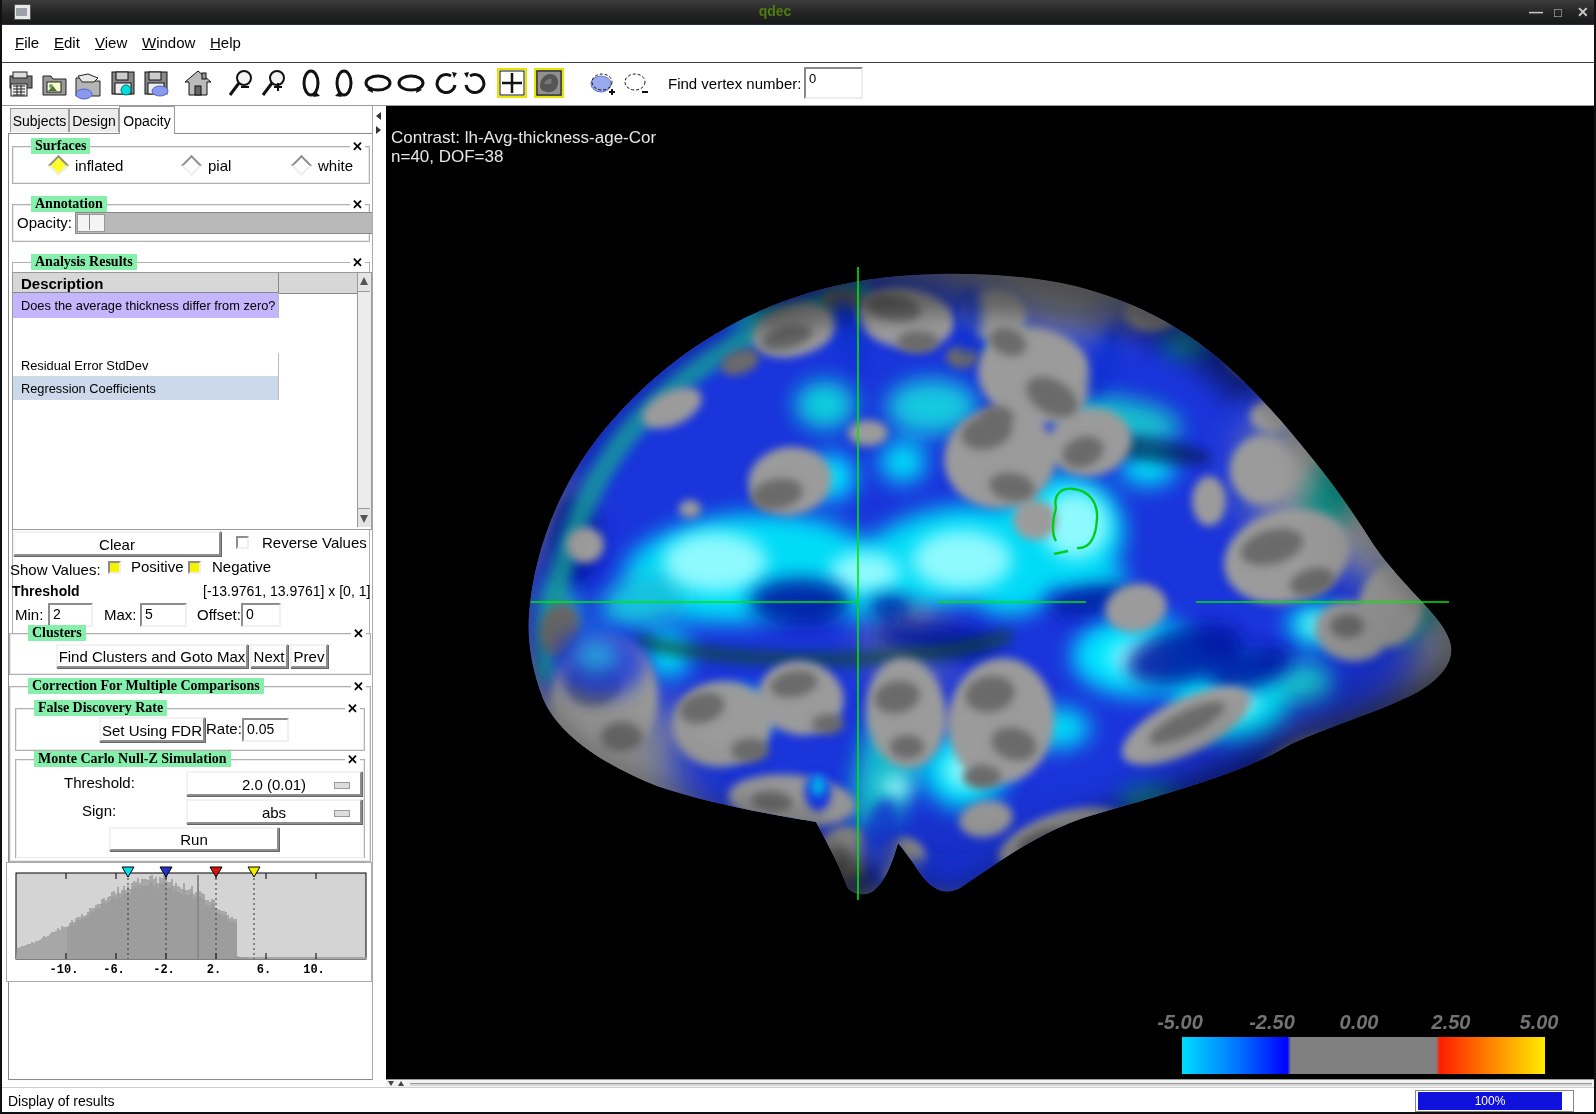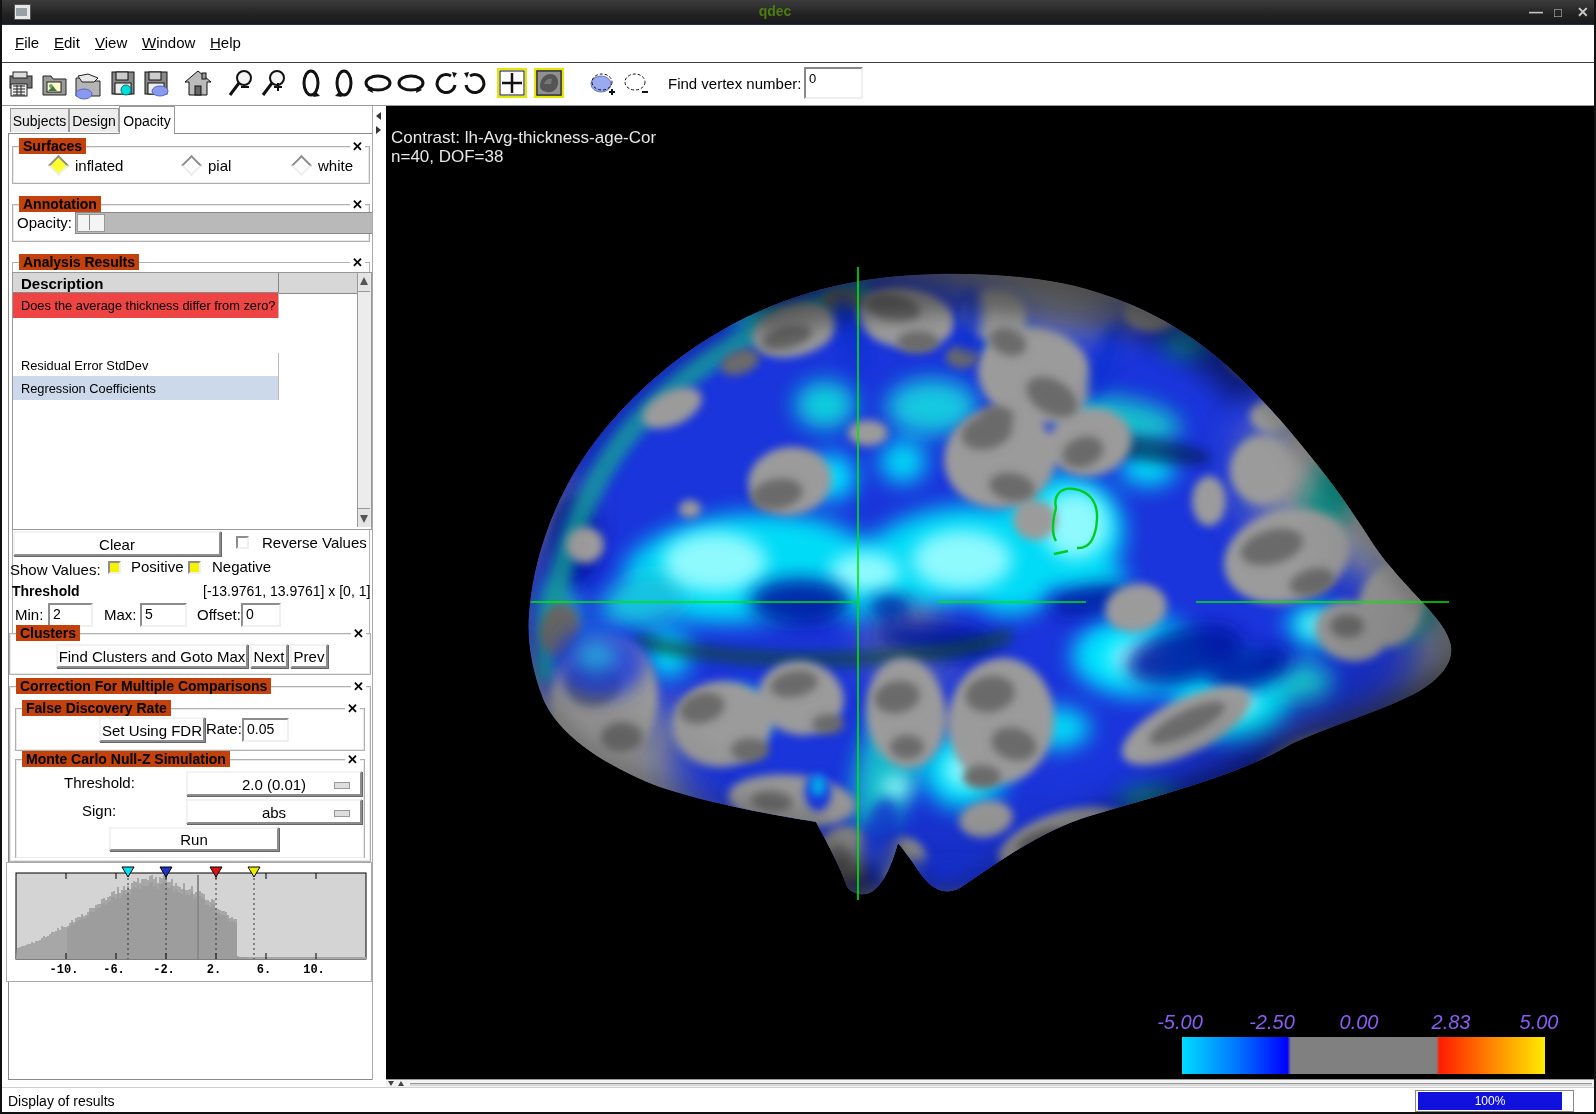--- a/index.html
+++ b/index.html
@@ -22,21 +22,21 @@
 #gotolabel{left:666px;top:12px;font-size:15px;}
 #gotoinput{left:802px;top:4px;width:52px;height:26px;background:#fff;border:2px solid;
   border-color:#888 #eee #eee #888;font-size:13px;padding:2px 0 0 3px;}
 
 #panel{left:2px;top:106px;width:370px;height:974px;background:#fff;}
 .tab{position:absolute;top:2px;height:24px;background:#ececec;border:1px solid #9a9a9a;
   border-bottom:none;font-size:14px;text-align:center;padding-top:4px;box-sizing:border-box;}
 #tabdisplay{background:#fff;top:0;height:28px;z-index:3;padding-top:6px;}
 #panelbox{left:6px;top:27px;width:366px;height:945px;border:1px solid #8a8a8a;border-right:1px solid #bbb;background:#fff;}
 .grp{position:absolute;border:1px solid #b0b0b0;box-shadow:inset 0 0 0 1px #e9e9e9;}
-.grptitle{position:absolute;top:-9px;left:6px;background:#c2410c;font-weight:bold;font-size:14px;padding:0 4px;}
+.grptitle{position:absolute;top:-9px;left:18px;background:#86efac;font-weight:bold;font-size:14px;padding:0 4px;font-family:Liberation Serif, serif;}
 .grpx{position:absolute;top:-8px;right:4px;background:#fff;font-size:13px;font-weight:bold;padding:0 2px;}
 .lbl{position:absolute;font-size:15px;white-space:nowrap;}
 .lbl14{position:absolute;font-size:14px;white-space:nowrap;}
 .btn{position:absolute;background:#fff;border:2px solid;border-color:#f2f2f2 #8d8d8d #8d8d8d #f2f2f2;
   box-shadow:1px 1px 0 #666;font-size:15px;text-align:center;box-sizing:border-box;}
 .inp{position:absolute;background:#fff;border:2px solid;border-color:#8d8d8d #f0f0f0 #f0f0f0 #8d8d8d;
   font-size:14px;box-sizing:border-box;padding:1px 0 0 3px;}
 .chk{position:absolute;width:13px;height:13px;border:2px solid;border-color:#8d8d8d #f0f0f0 #f0f0f0 #8d8d8d;box-sizing:border-box;}
 .chk.y{background:#f4f400;}
 .radio{position:absolute;width:15px;height:15px;transform:rotate(45deg);border:2px solid;
@@ -46,21 +46,21 @@
 #atable{left:10px;top:166px;width:358px;height:256px;border:1px solid #999;background:#fff;}
 #athead{position:absolute;left:0;top:0;width:266px;height:20px;background:#d7d7d7;
   border-right:1px solid #888;border-bottom:1px solid #888;font-size:15px;padding:2px 0 0 8px;box-sizing:border-box;font-weight:bold;}
 #athead2{position:absolute;left:266px;top:0;width:78px;height:20px;background:#d7d7d7;border-bottom:1px solid #888;}
 .trow{position:absolute;left:0;width:266px;font-size:12.8px;padding:5px 0 0 8px;box-sizing:border-box;border-right:1px solid #bbb;}
 #ascroll{position:absolute;right:0;top:0;width:13px;height:254px;background:#ececec;border-left:1px solid #999;}
 .sarr{position:absolute;width:0;height:0;left:2px;}
 
 #viewport{left:386px;top:106px;width:1208px;height:973px;background:#000;}
 .vtext{position:absolute;color:#e6e6e6;font-size:17px;white-space:nowrap;}
-.cbarlbl{position:absolute;color:#8b5cf6;font-size:20px;font-weight:normal;font-style:italic;transform:translateX(-50%);}
+.cbarlbl{position:absolute;color:#737373;font-size:20px;font-weight:bold;font-style:italic;transform:translateX(-50%);}
 
 #hscroll{left:386px;top:1079px;width:1208px;height:8px;background:#f2f2f2;border-top:1px solid #999;border-bottom:1px solid #999;}
 #statusbar{left:2px;top:1087px;width:1592px;height:25px;background:#fff;border-top:1px solid #cfcfcf;}
 #statustext{left:6px;top:5px;font-size:14px;}
 #progressbox{left:1413px;top:2px;width:157px;height:20px;border:1px solid #888;background:#fff;}
 #progressfill{left:2px;top:1px;width:144px;height:16px;background:#1111dd;color:#fff;
   font-size:12px;text-align:center;padding-top:2px;}
 #winframe{left:0;top:0;width:1596px;height:1114px;border:2px solid #111;border-top:none;box-sizing:border-box;pointer-events:none;}
 #sash{left:372px;top:106px;width:14px;height:974px;background:#fff;border-left:1px solid #aaa;border-right:1px solid #888;}
 </style>
@@ -214,21 +214,21 @@
     </div>
   </div>
 
   <div class="grp" style="left:10px;top:156px;width:356px;height:372px;border-bottom:none;box-shadow:none;">
     <div class="grptitle">Analysis Results</div>
       <div class="grpx">✕</div>
   </div>
   <div class="abs" id="atable">
     <div id="athead">Description</div>
       <div id="athead2"></div>
-    <div class="trow" style="top:20px;height:25px;background:#ef4444;">Does the average thickness differ from zero?</div>
+    <div class="trow" style="top:20px;height:25px;background:#c4b5fd;">Does the average thickness differ from zero?</div>
     <div class="trow" style="top:80px;height:23px;background:#fff;">Residual Error StdDev</div>
     <div class="trow" style="top:103px;height:24px;background:#ccd9ea;">Regression Coefficients</div>
     <div id="ascroll">
       <div style="position:absolute;left:0;top:0;width:12px;height:18px;background:#e4e4e4;border-bottom:1px solid #999;"></div>
       <div class="sarr" style="top:4px;border-left:4px solid transparent;border-right:4px solid transparent;border-bottom:8px solid #555;"></div>
       <div style="position:absolute;left:0;bottom:0;width:12px;height:18px;background:#e4e4e4;border-top:1px solid #999;"></div>
       <div class="sarr" style="bottom:4px;border-left:4px solid transparent;border-right:4px solid transparent;border-top:8px solid #555;"></div>
     </div>
   </div>
 
@@ -551,21 +551,21 @@
 <line x1="938" y1="602" x2="1086" y2="602"></line>
 <line x1="1196" y1="602" x2="1449" y2="602"></line>
 </g>
 <path d="M 1056 508 C 1053 494 1062 487 1074 489 C 1089 491 1098 502 1097 519 C 1096 537 1090 549 1077 548 M 1068 551 L 1054 554 M 1056 541 C 1051 533 1053 518 1056 508" fill="none" stroke="#00cc1e" stroke-width="2.4"></path>
 </svg>
   <div class="vtext" style="left:5px;top:22px;">Contrast: lh-Avg-thickness-age-Cor</div>
   <div class="vtext" style="left:5px;top:41px;">n=40, DOF=38</div>
   <div class="cbarlbl" style="left:794px;top:905px;">-5.00</div>
   <div class="cbarlbl" style="left:886px;top:905px;">-2.50</div>
   <div class="cbarlbl" style="left:973px;top:905px;">0.00</div>
-  <div class="cbarlbl" style="left:1065px;top:905px;">2.83</div>
+  <div class="cbarlbl" style="left:1065px;top:905px;">2.50</div>
   <div class="cbarlbl" style="left:1153px;top:905px;">5.00</div>
   <div class="abs" id="cbar" style="left:796px;top:931px;width:363px;height:37px;
     background:linear-gradient(90deg,#00dcff 0%,#0077ff 15%,#0000ff 29%,#808080 30%,#808080 70%,#ff1c00 71%,#ff8400 85%,#ffeb00 100%);"></div>
 </div>
 
 <div class="abs" id="hscroll">
  <div style="position:absolute;left:2px;top:1px;width:0;height:0;border-left:3px solid transparent;border-right:3px solid transparent;border-top:5px solid #444;"></div>
  <div style="position:absolute;left:12px;top:1px;width:0;height:0;border-left:3px solid transparent;border-right:3px solid transparent;border-bottom:5px solid #444;"></div>
  <div style="position:absolute;left:24px;top:3px;right:2px;height:2px;background:#d8d8d8;border-top:1px solid #999;"></div>
  </div>

